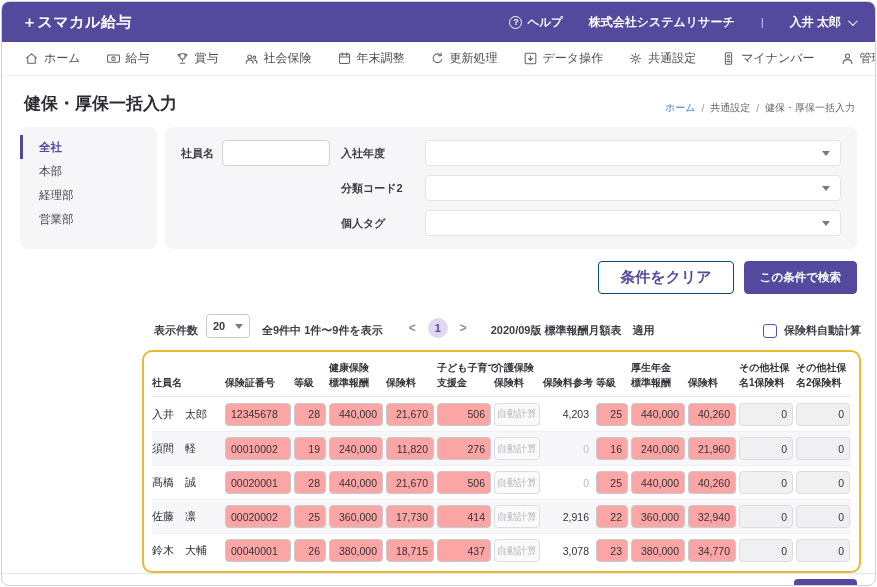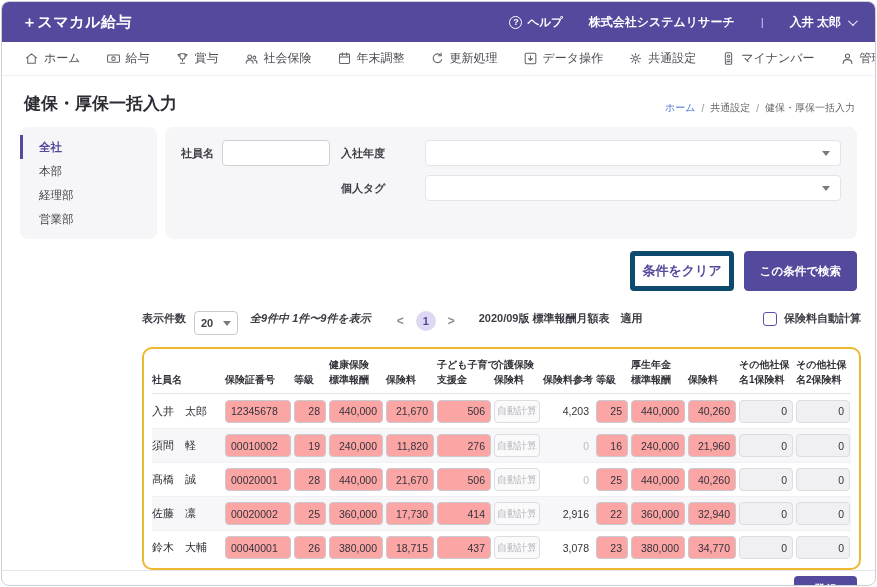--- a/index.html
+++ b/index.html
@@ -42,29 +42,29 @@
   .sp-row { display:flex; align-items:center; }
   .sp-left { width:160px; display:flex; align-items:center; gap:8px; flex-shrink:0; }
   .sp-label { font-size:11px; font-weight:600; color:#3c3c44; white-space:nowrap; }
   .sp-name-input { width:108px; height:26px; border:1px solid #cfcfd6; border-radius:4px; background:#fff; font-size:11px; padding:0 7px; font-family:inherit; }
   .sp-field-label { width:84px; font-size:11px; font-weight:600; color:#3c3c44; flex-shrink:0; }
   .select { flex:1; height:26px; background:#fff; border:1px solid #e3e3ea; border-radius:4px; display:flex; align-items:center; justify-content:flex-end; padding:0 10px; cursor:pointer; }
   .caret { width:0; height:0; border-left:4px solid transparent; border-right:4px solid transparent; border-top:5px solid #7a7a82; }
 
   
   .actions { display:flex; justify-content:flex-end; gap:10px; margin:12px 0 0; }
-  .btn-outline { background:#fff; border:5px solid #0c4a6e; color:#544A9D; font-size:13px; font-weight:bold; border-radius:4px; padding:6px 7px; cursor:pointer; font-family:inherit; }
+  .btn-outline { background:#fff; border:1px solid #0c4a6e; color:#544A9D; font-size:15px; font-weight:bold; border-radius:4px; padding:6px 21px; cursor:pointer; font-family:inherit; }
   .btn-solid { background:#544A9D; border:1px solid #544A9D; color:#fff; font-size:11.5px; font-weight:bold; border-radius:4px; padding:6px 15px; cursor:pointer; font-family:Liberation Serif, serif; }
 
   
   .results { margin-left:122px; margin-top:20px; width:719px; }
-  .controls { display:flex; align-items:flex-start; font-size:11px; color:#3c3c44; }
+  .controls { display:flex; align-items:flex-end; font-size:11px; color:#3c3c44;margin-left:12px; }
   .ctl-label { font-weight:600; margin-right:8px; }
   .pp-select { width:44px; height:24px; border:1px solid #c9c9d0; border-radius:4px; background:#fff; display:flex; align-items:center; justify-content:space-between; padding:0 6px; cursor:pointer; font-weight:600; }
-  .range-text { margin-left:12px; font-weight:600;font-style:italic; }
+  .range-text { margin-left:12px; font-weight:600; }
   .pager { display:flex; align-items:center; gap:12px; margin-left:26px; }
   .pg-arrow { color:#8a8a92; font-size:12px; cursor:pointer; font-weight:600; }
   .pg-current { width:20px; height:20px; border-radius:50%; background:#ded8f2; color:#544A9D; font-size:11px; font-weight:600; display:flex; align-items:center; justify-content:center; cursor:pointer; }
   .notice { margin-left:24px; font-weight:600; }
   .autocalc-box { margin-left:auto; display:flex; align-items:center; gap:7px; cursor:pointer; }
   .cb { width:14px; height:14px; border:1.6px solid #5a50ac; border-radius:3px; background:#fff; display:inline-block; }
   .cb-label { font-size:11px; font-weight:600; color:#3c3c44; }
 
   
   .emp-table { --cols:70px 66px 32px 54px 48px 54px 46px 50px 32px 54px 48px 54px 54px;
@@ -206,20 +206,27 @@
           <div class="side-item">営業部</div>
         </aside>
 
       <section class="search-panel">
         <div class="sp-row">
           <div class="sp-left">
             <span class="sp-label">社員名</span>
             <input class="sp-name-input" value="" style="">
           </div>
           <span class="sp-field-label">入社年度</span>
+          <div class="select">
+              <span class="caret"></span>
+            </div>
+        </div>
+        <div class="sp-row">
+          <div class="sp-left"></div>
+          <span class="sp-field-label">分類コード2</span>
           <div class="select">
               <span class="caret"></span>
             </div>
         </div>
         <div class="sp-row">
           <div class="sp-left"></div>
           <span class="sp-field-label">個人タグ</span>
           <div class="select">
               <span class="caret"></span>
             </div>

